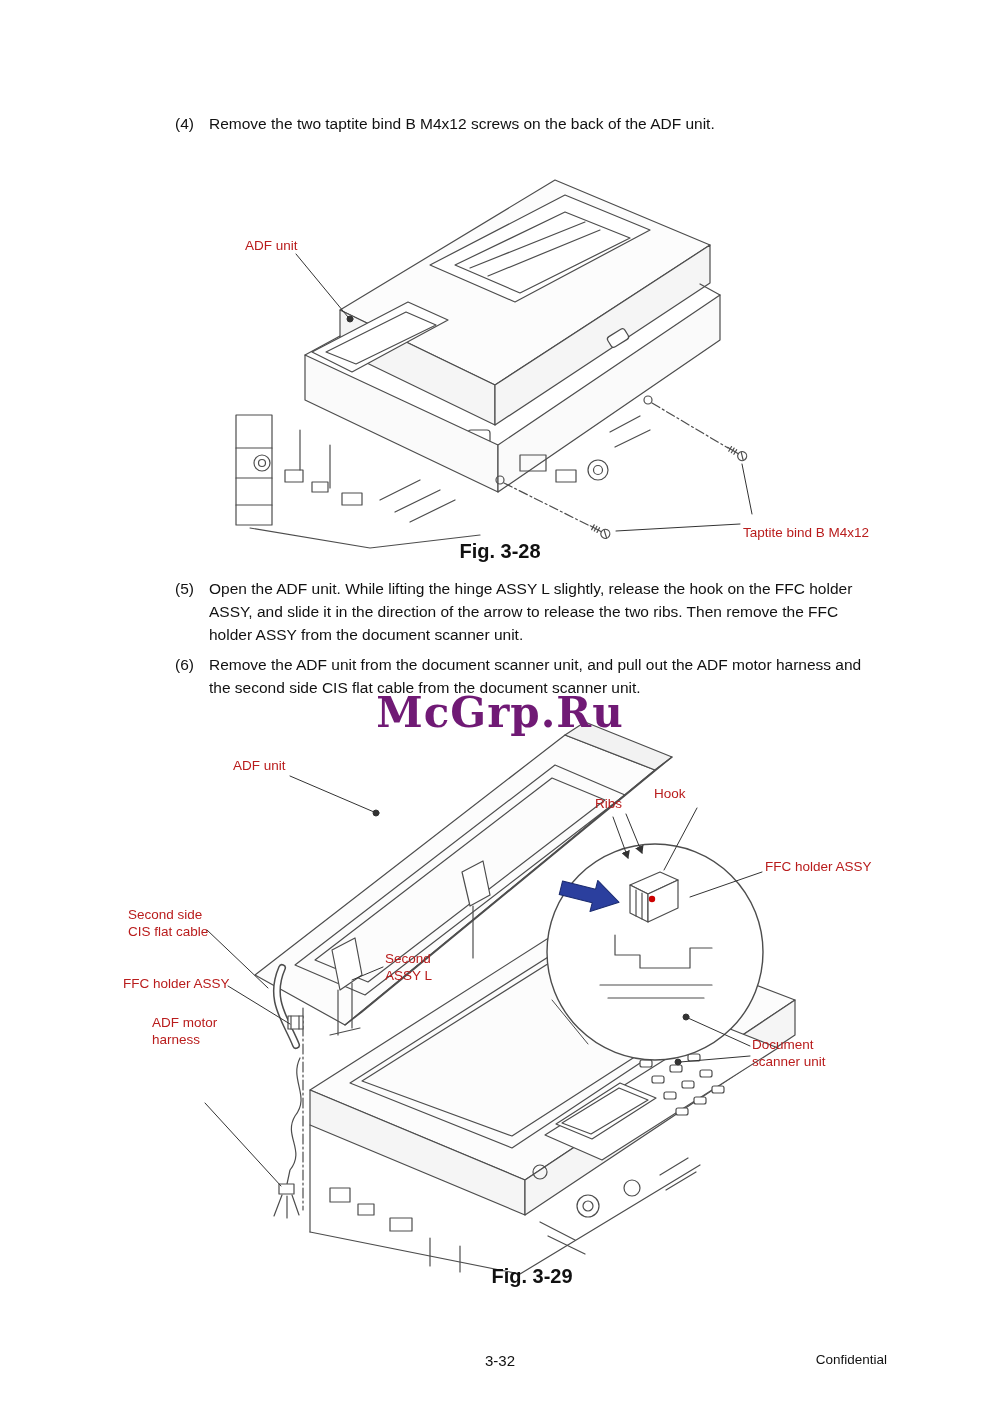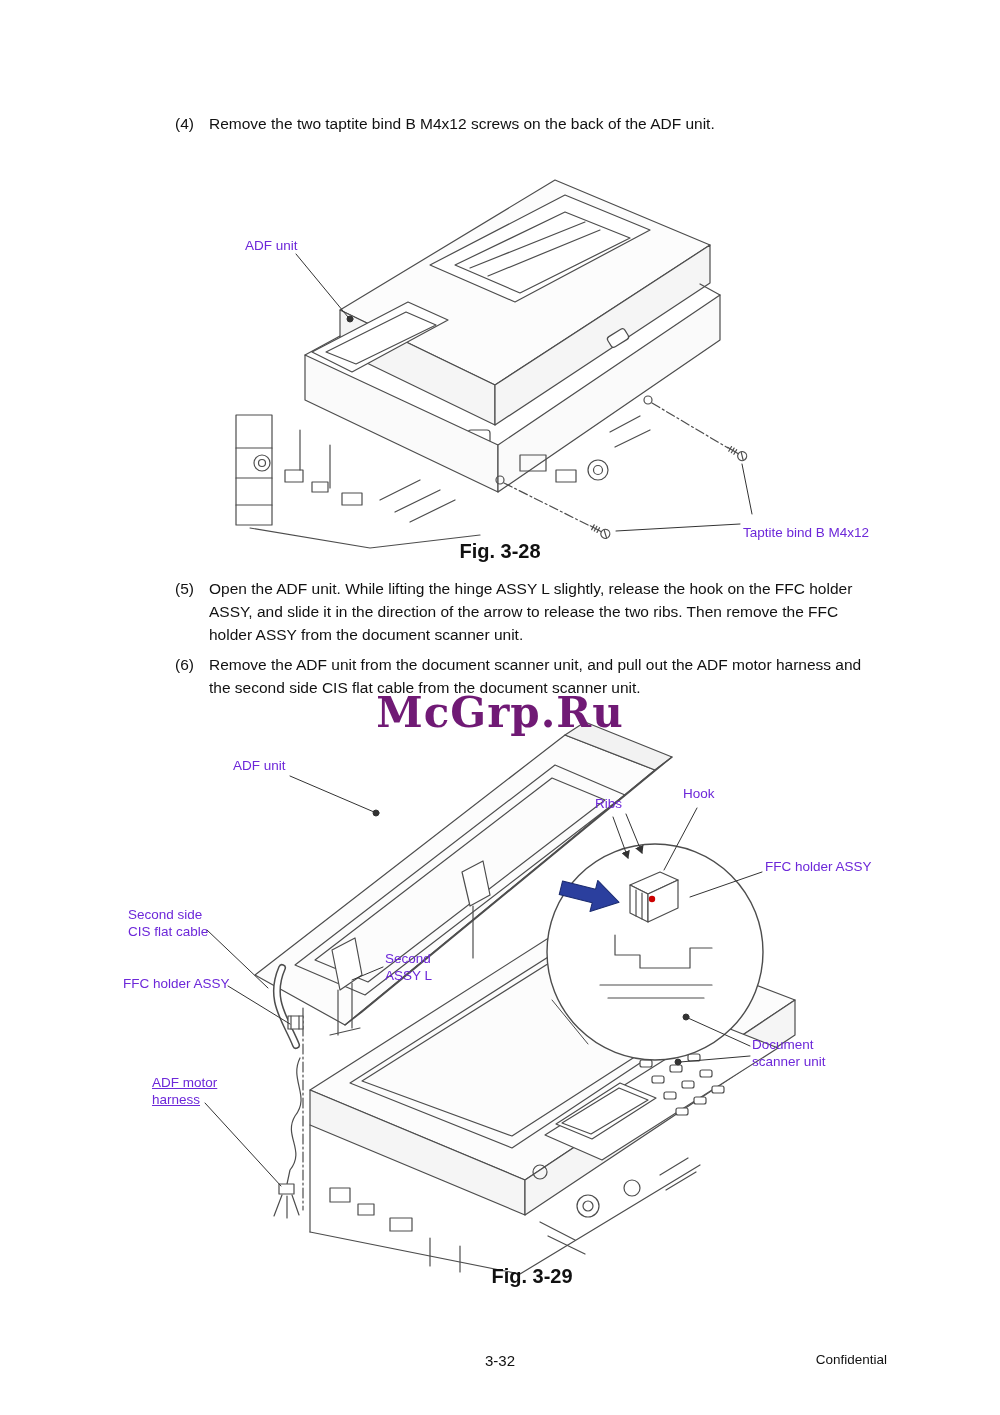--- a/index.html
+++ b/index.html
@@ -4,21 +4,21 @@
 <style>
   html,body{margin:0;padding:0;background:#e9e9e9;}
   #page{
     position:relative;width:1000px;height:1415px;background:#ffffff;
     margin:0 auto;font-family:"Liberation Sans",sans-serif;color:#111;
     overflow:hidden;
   }
   .step{position:absolute;display:flex;font-size:15.5px;line-height:23px;}
   .step .num{width:34px;flex:0 0 34px;}
   .step .txt{width:660px;}
-  .lbl{position:absolute;font-size:13.5px;line-height:17px;color:#6d28d9;white-space:pre-line;}
+  .lbl{position:absolute;font-size:13.5px;line-height:17px;color:#b91c1c;white-space:pre-line;}
   .caption{position:absolute;left:0;width:1000px;text-align:center;font-weight:bold;font-size:20px;}
   .watermark{
     position:absolute;left:0;width:1000px;text-align:center;
     font-family:"DejaVu Serif",serif;font-weight:bold;font-size:42px;letter-spacing:1px;
   }
   .footer-page{position:absolute;left:0;width:1000px;text-align:center;top:1352px;font-size:15px;}
   .footer-conf{position:absolute;top:1352px;right:113px;font-size:13.5px;}
   svg.art{position:absolute;left:0;top:0;pointer-events:none;}
 </style>
 </head>
@@ -238,28 +238,28 @@
 
   <div class="step" style="top:653px;left:175px;">
     <span class="num">(6)</span>
     <span class="txt">Remove the ADF unit from the document scanner unit, and pull out the ADF motor harness and the second side CIS flat cable from the document scanner unit.</span>
   </div>
 
   <div class="watermark" style="top:688px;color:#701a75;">McGrp.Ru</div>
 
   <div class="lbl" style="left:233px;top:757px;">ADF unit</div>
   <div class="lbl" style="left:595px;top:795px;">Ribs</div>
-  <div class="lbl" style="left:683px;top:785px;">Hook</div>
+  <div class="lbl" style="left:654px;top:785px;">Hook</div>
   <div class="lbl" style="left:765px;top:858px;">FFC holder ASSY</div>
   <div class="lbl" style="left:128px;top:906px;">Second side
 CIS flat cable</div>
   <div class="lbl" style="left:123px;top:975px;">FFC holder ASSY</div>
   <div class="lbl" style="left:385px;top:950px;">Second
 ASSY L</div>
-  <div class="lbl" style="left:152px;top:1074px;text-decoration:underline;">ADF motor
+  <div class="lbl" style="left:152px;top:1014px;">ADF motor
 harness</div>
   <div class="lbl" style="left:752px;top:1036px;">Document
 scanner unit</div>
   <div class="caption" style="top:1265px;padding-left:32px;">Fig. 3-29</div>
 
   <div class="footer-page">3-32</div>
   <div class="footer-conf">Confidential</div>
 
 </div>
 

